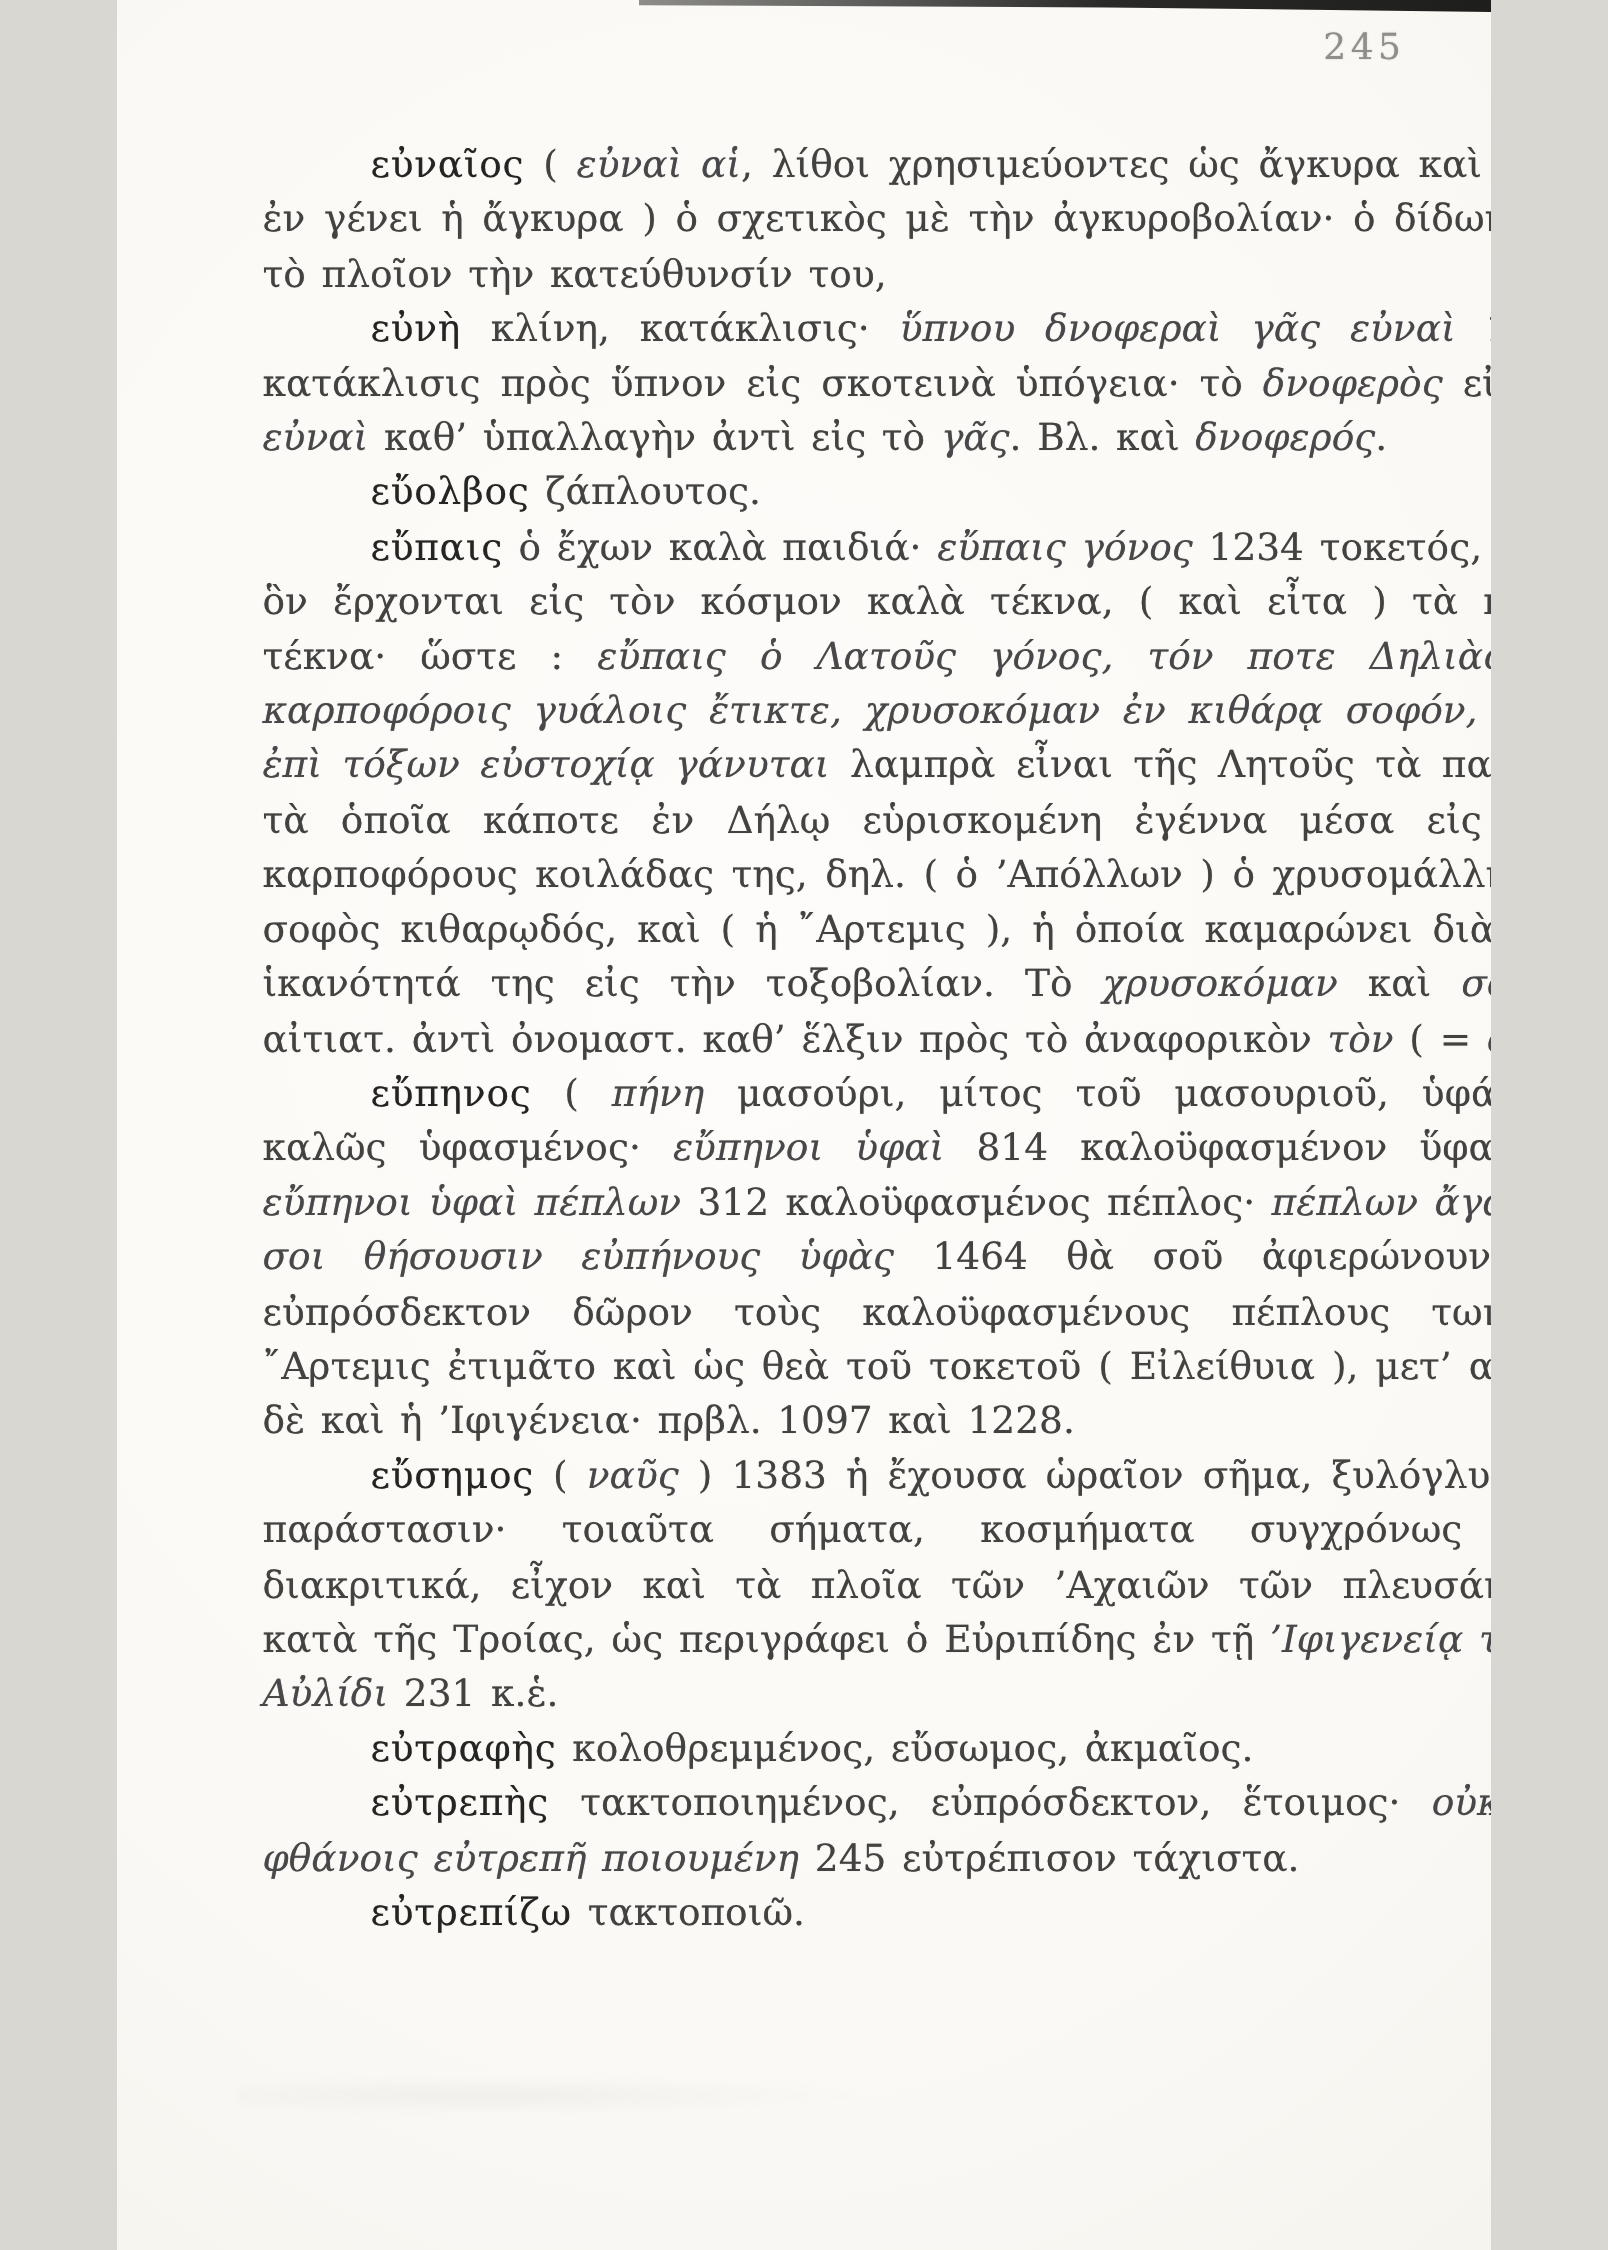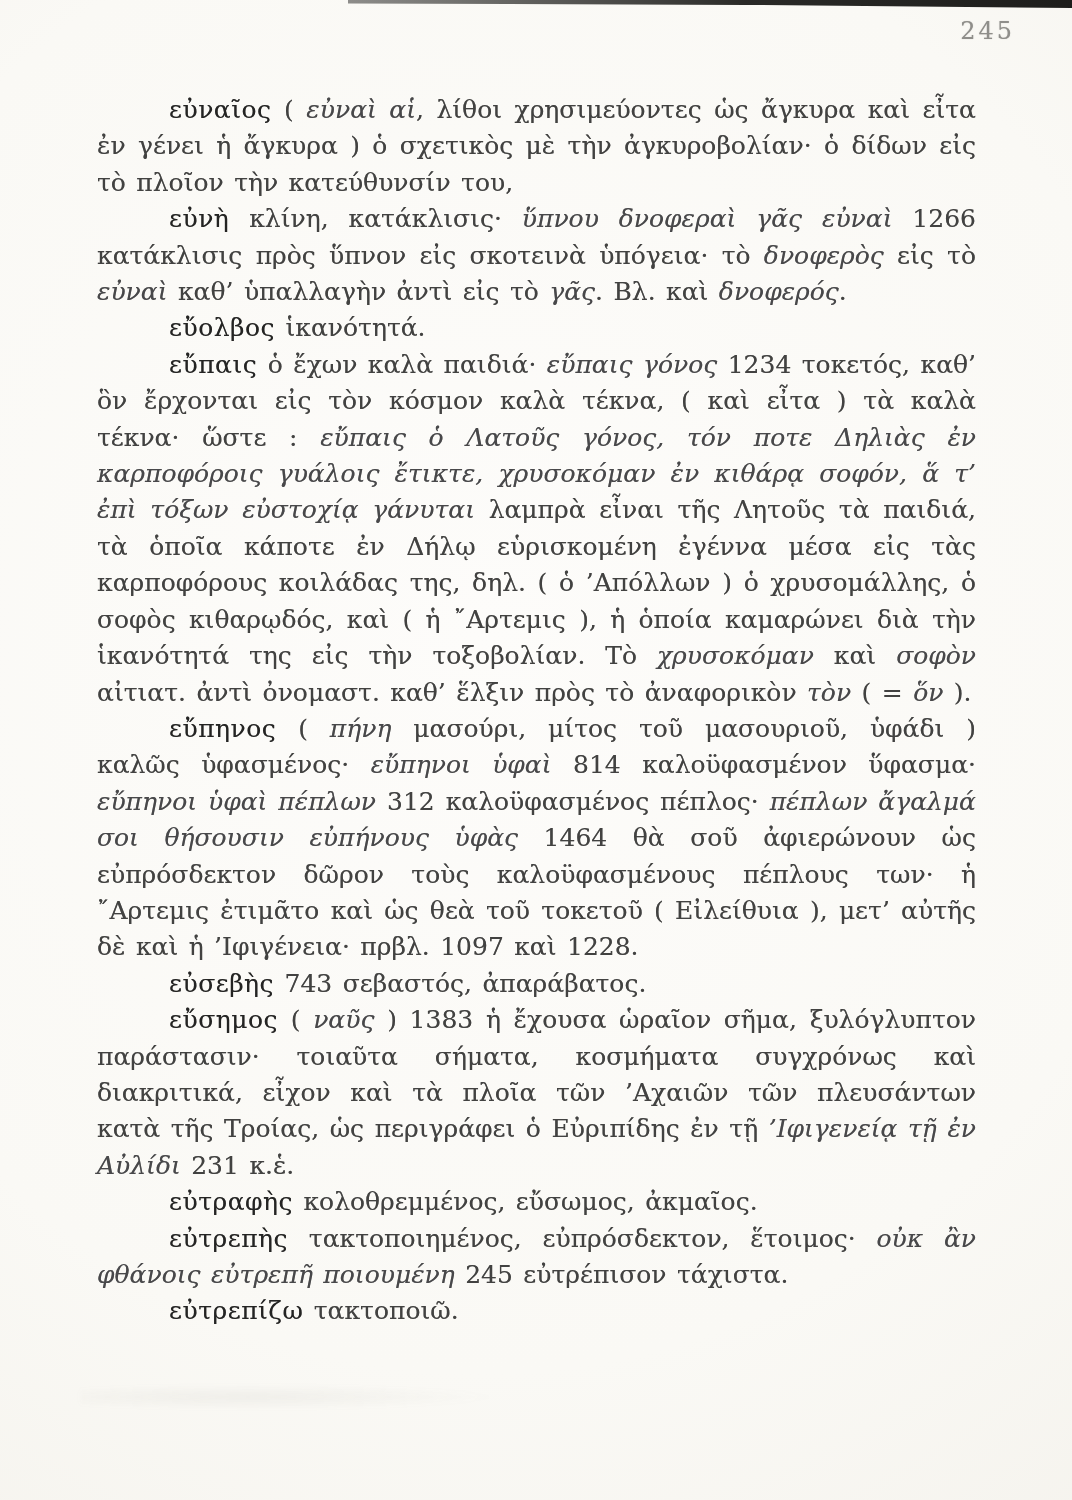--- a/index.html
+++ b/index.html
@@ -3,21 +3,21 @@
 <meta charset="utf-8">
 <style>
   html, body {
     margin: 0;
     padding: 0;
     background: #d9d7d2;
     font-family: "DejaVu Serif", "Liberation Serif", serif;
   }
   .page {
     position: relative;
-    width: 1072px;
+    width: 916px;
     height: 1500px;
     margin: 0 auto;
     overflow: hidden;
     background:
       radial-gradient(ellipse 120% 90% at 45% 42%, #fdfcfa 0%, #faf9f5 55%, #f4f2ec 88%, #efede6 100%);
   }
   
   .scan-edge {
     position: absolute;
     top: 0;
@@ -75,23 +75,22 @@
 </style>
 </head>
 <body>
 
 <div class="page">
   <div class="scan-edge"></div>
   <div class="page-number">245</div>
   <div class="text-block">
       <p class="entry"><span class="hw">εὐναῖος</span><span class="rn"> ( </span><span class="it">εὐναὶ αἱ</span><span class="rn">,  λίθοι χρησιμεύοντες ὡς ἄγκυρα καὶ εἶτα ἐν γένει ἡ ἄγκυρα ) ὁ σχετικὸς μὲ τὴν ἀγκυροβολίαν· ὁ δίδων εἰς τὸ πλοῖον τὴν κατεύθυνσίν του,</span></p>
       <p class="entry"><span class="hw">εὐνὴ</span><span class="rn"> κλίνη, κατάκλισις· </span><span class="it">ὕπνου δνοφεραὶ γᾶς εὐναὶ</span><span class="rn"> 1266 κατάκλισις πρὸς ὕπνον εἰς σκοτεινὰ ὑπόγεια· τὸ </span><span class="it">δνοφερὸς</span><span class="rn"> εἰς τὸ </span><span class="it">εὐναὶ</span><span class="rn"> καθ’ ὑπαλλαγὴν ἀντὶ εἰς τὸ </span><span class="it">γᾶς</span><span class="rn">. Βλ. καὶ </span><span class="it">δνοφερός</span><span class="rn">.</span></p>
-      <p class="entry"><span class="hw">εὔολβος</span><span class="rn"> ἱκανότητά.</span></p>
+      <p class="entry"><span class="hw">εὔολβος</span><span class="rn"> ζάπλουτος.</span></p>
       <p class="entry"><span class="hw">εὔπαις</span><span class="rn"> ὁ ἔχων καλὰ παιδιά· </span><span class="it">εὔπαις γόνος</span><span class="rn"> 1234 τοκετός, καθ’ ὃν ἔρχονται εἰς τὸν κόσμον καλὰ τέκνα, ( καὶ εἶτα ) τὰ καλὰ τέκνα·  ὥστε : </span><span class="it">εὔπαις ὁ Λατοῦς γόνος, τόν ποτε Δηλιὰς ἐν καρποφόροις γυάλοις ἔτικτε, χρυσοκόμαν ἐν κιθάρᾳ σοφόν, ἅ τ’ ἐπὶ τόξων εὐστοχίᾳ γάνυται</span><span class="rn"> λαμπρὰ εἶναι τῆς Λητοῦς τὰ παιδιά, τὰ ὁποῖα κάποτε ἐν Δήλῳ εὑρισκομένη ἐγέννα μέσα εἰς τὰς καρποφόρους κοιλάδας της, δηλ. ( ὁ ’Απόλλων ) ὁ χρυσομάλλης, ὁ σοφὸς κιθαρῳδός, καὶ ( ἡ ῎Αρτεμις ), ἡ ὁποία καμαρώνει διὰ τὴν ἱκανότητά της εἰς τὴν τοξοβολίαν. Τὸ </span><span class="it">χρυσοκόμαν</span><span class="rn"> καὶ </span><span class="it">σοφὸν</span><span class="rn"> αἰτιατ. ἀντὶ ὀνομαστ. καθ’ ἕλξιν πρὸς τὸ ἀναφορικὸν </span><span class="it">τὸν</span><span class="rn"> ( = </span><span class="it">ὅν</span><span class="rn"> ).</span></p>
       <p class="entry"><span class="hw">εὔπηνος</span><span class="rn"> ( </span><span class="it">πήνη</span><span class="rn"> μασούρι, μίτος τοῦ μασουριοῦ, ὑφάδι ) καλῶς ὑφασμένος· </span><span class="it">εὔπηνοι ὑφαὶ</span><span class="rn"> 814 καλοϋφασμένον ὕφασμα· </span><span class="it">εὔπηνοι ὑφαὶ πέπλων</span><span class="rn"> 312 καλοϋφασμένος πέπλος· </span><span class="it">πέπλων ἄγαλμά σοι θήσουσιν εὐπήνους ὑφὰς</span><span class="rn"> 1464 θὰ σοῦ ἀφιερώνουν ὡς εὐπρόσδεκτον δῶρον τοὺς καλοϋφασμένους πέπλους των· ἡ ῎Αρτεμις ἐτιμᾶτο καὶ ὡς θεὰ τοῦ τοκετοῦ ( Εἰλείθυια ), μετ’ αὐτῆς δὲ καὶ ἡ ’Ιφιγένεια· πρβλ. 1097 καὶ 1228.</span></p>
-      <p class="entry"><span class="hw">εὐσεβὴς</span><span class="rn"> 743 σεβαστός, ἀπαράβατος.</span></p>
       <p class="entry"><span class="hw">εὔσημος</span><span class="rn"> ( </span><span class="it">ναῦς</span><span class="rn"> ) 1383 ἡ ἔχουσα ὡραῖον σῆμα, ξυλόγλυπτον παράστασιν· τοιαῦτα σήματα, κοσμήματα συγχρόνως καὶ διακριτικά, εἶχον καὶ τὰ πλοῖα τῶν ’Αχαιῶν τῶν πλευσάντων κατὰ τῆς Τροίας, ὡς περιγράφει ὁ Εὐριπίδης ἐν τῇ </span><span class="it">’Ιφιγενείᾳ τῇ ἐν Αὐλίδι</span><span class="rn"> 231 κ.ἑ.</span></p>
       <p class="entry"><span class="hw">εὐτραφὴς</span><span class="rn"> κολοθρεμμένος, εὔσωμος, ἀκμαῖος.</span></p>
       <p class="entry"><span class="hw">εὐτρεπὴς</span><span class="rn"> τακτοποιημένος, εὐπρόσδεκτον, ἕτοιμος·  </span><span class="it">οὐκ ἂν φθάνοις εὐτρεπῆ ποιουμένη</span><span class="rn"> 245 εὐτρέπισον τάχιστα.</span></p>
       <p class="entry"><span class="hw">εὐτρεπίζω</span><span class="rn"> τακτοποιῶ.</span></p>
     </div>
   <div class="smudge"></div>
 </div>
 
 </body></html>

